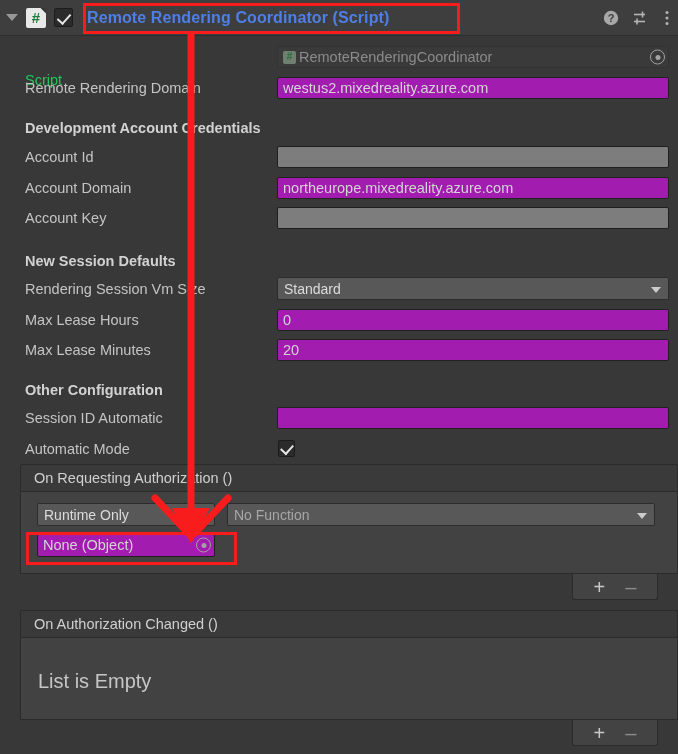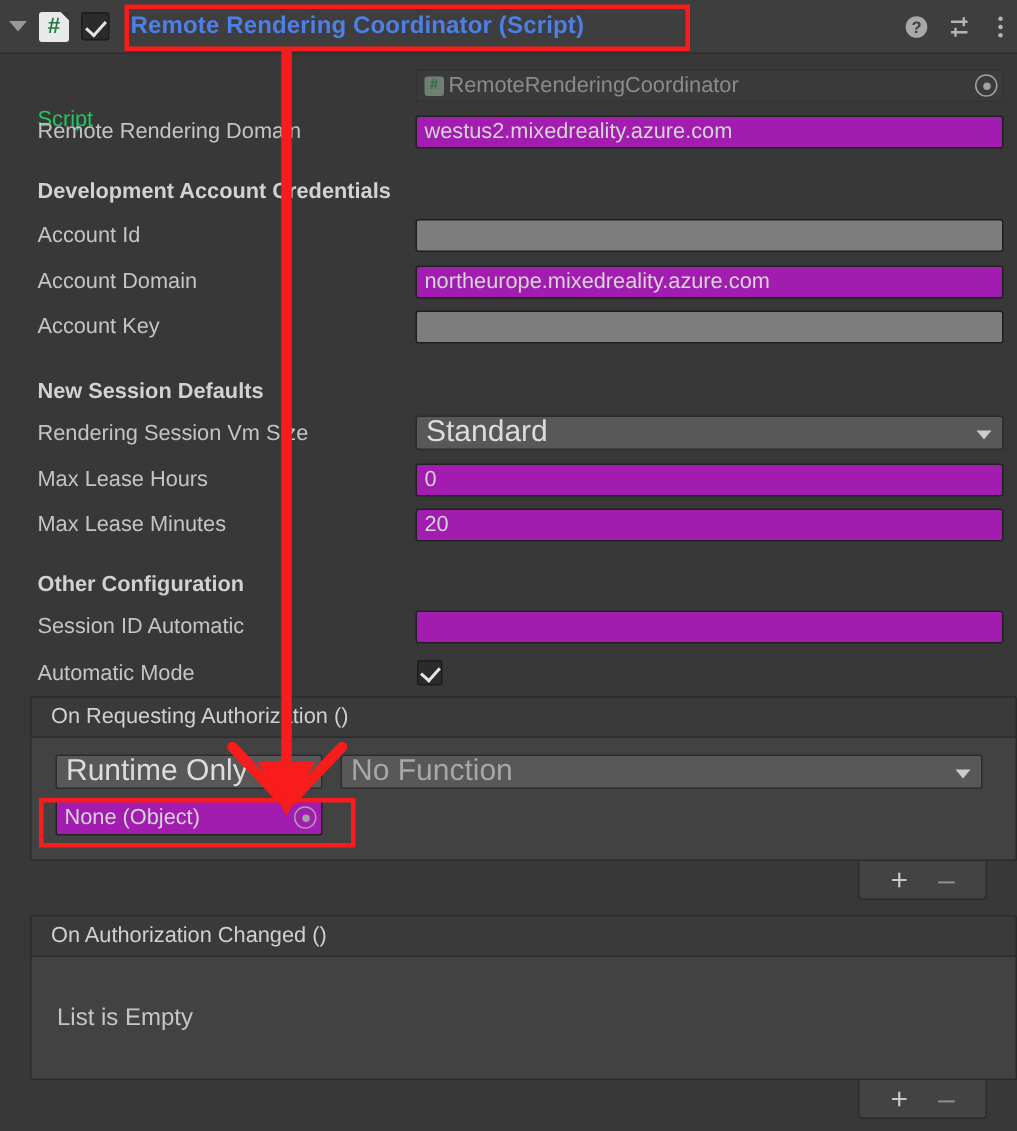--- a/index.html
+++ b/index.html
@@ -185,21 +185,21 @@
 
   .dropdown {
     position: absolute;
     height: 23px;
     background: #585858;
     border: 1px solid #2c2c2c;
     border-radius: 2px;
     display: flex;
     align-items: center;
     padding: 0 6px;
-    font-size: 20px;
+    font-size: 14px;
     color: #dcdcdc;
     cursor: pointer;
     white-space: nowrap;
   }
   .dropdown.greytext { color: #a7a7a7; }
   .dd-arrow {
     position: absolute;
     right: 7px; top: 50%;
     margin-top: -2px;
     width: 0; height: 0;
@@ -239,21 +239,21 @@
     color: #d0d0d0;
   }
   .evt-body {
     position: absolute;
     background: #424242;
     border: 1px solid #2b2b2b;
     border-top: none;
   }
   .evt-empty {
     position: absolute;
-    font-size: 16px;
+    font-size: 20px;
     color: #c6c6c6;
   }
   .evt-footer {
     position: absolute;
     background: #434343;
     border: 1px solid #2b2b2b;
     border-top: none;
     border-radius: 0 0 3px 3px;
     display: flex;
     align-items: center;

